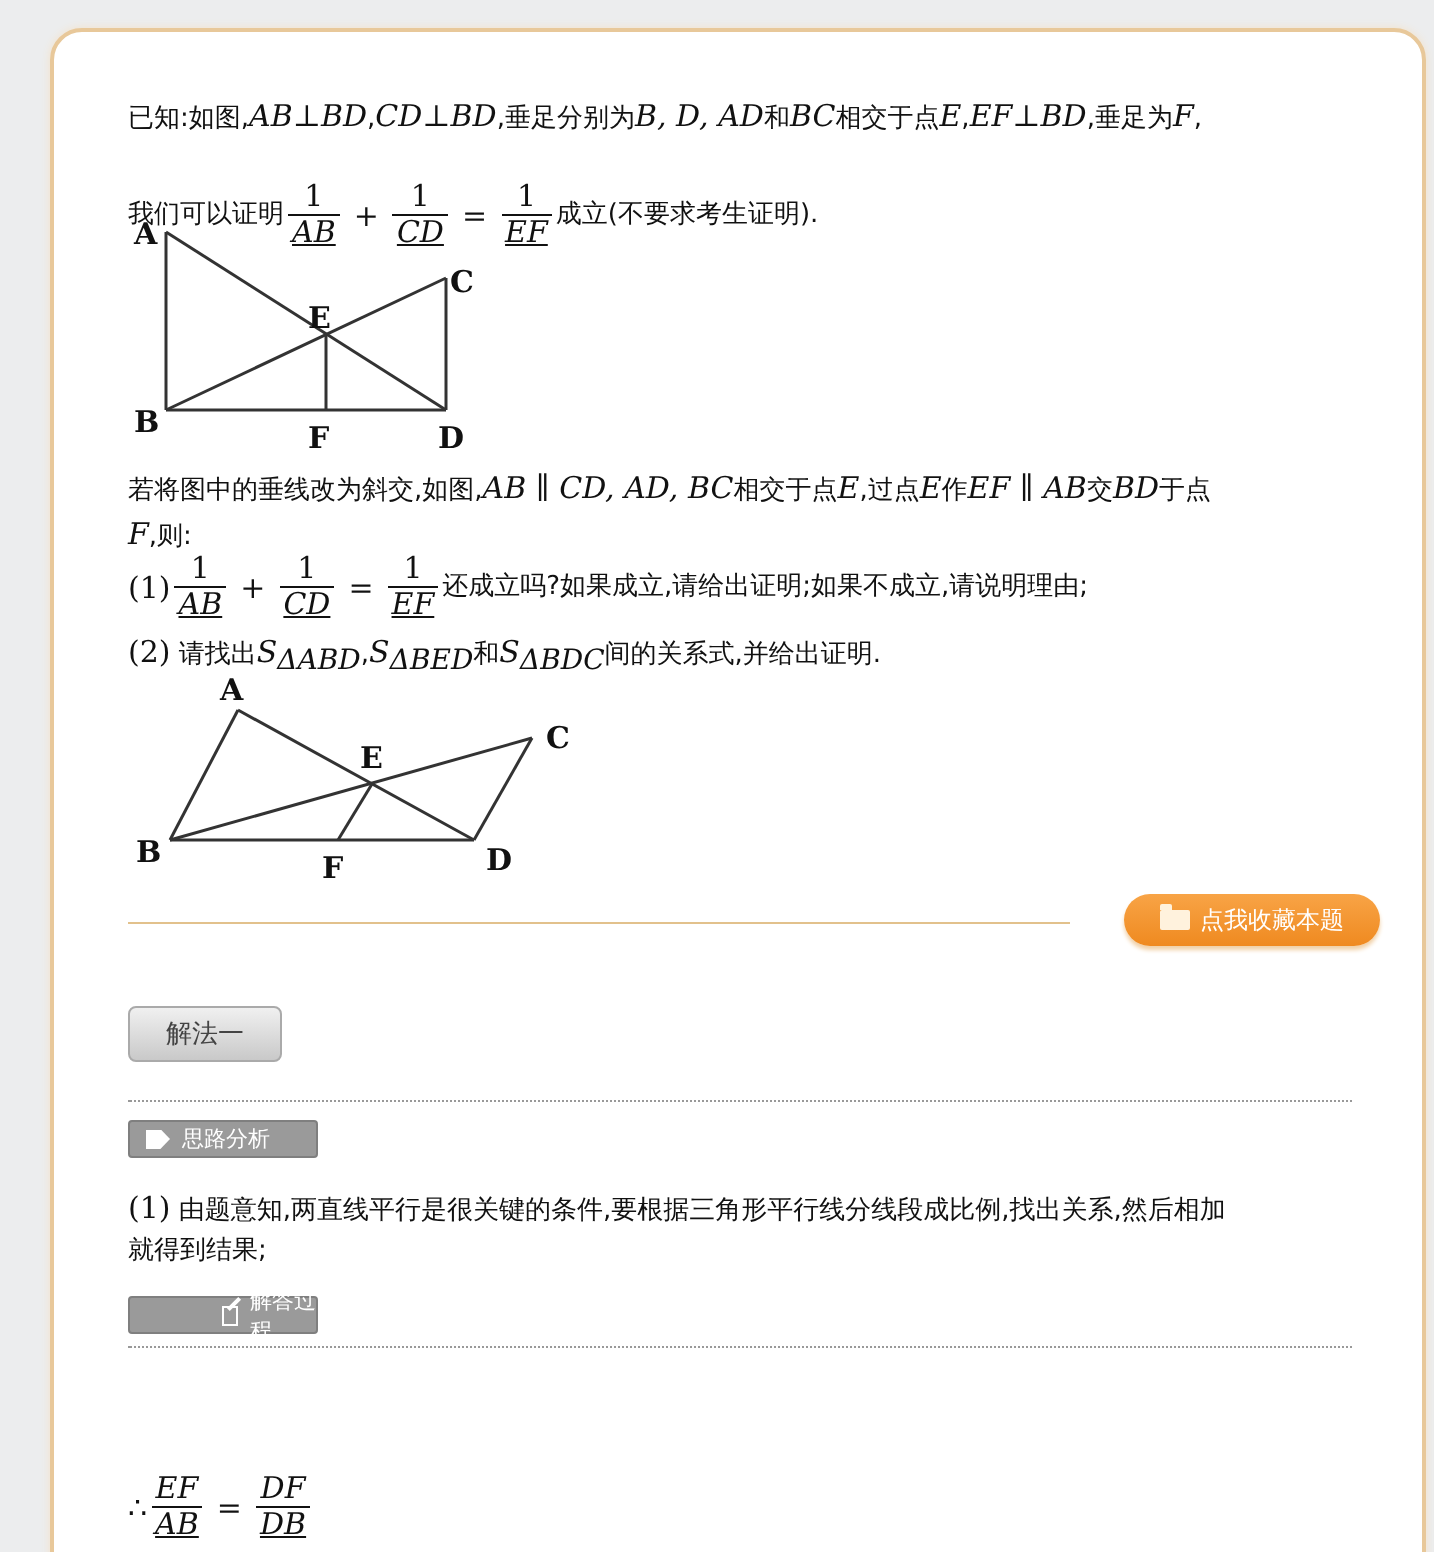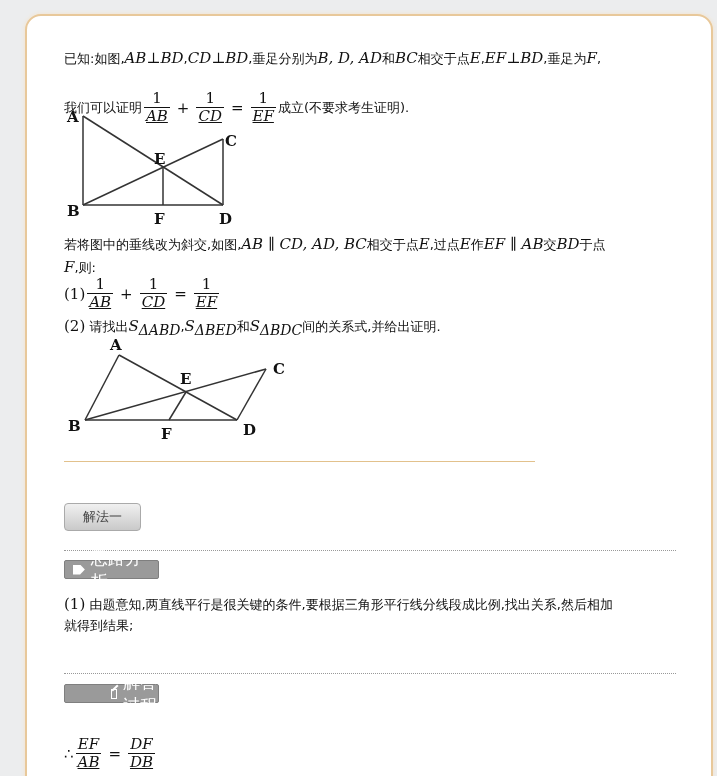--- a/index.html
+++ b/index.html
@@ -43,21 +43,21 @@
       width: 75px; height: 26px; border-radius: 4px;
       background: linear-gradient(#f0f0f0, #c9c9c9);
       border: 1px solid #aaa;
       color: #444; font-size: 13px; display: flex; align-items: center; justify-content: center;
       cursor: pointer;
     }
     .dotted { position: absolute; left: 37px; width: 612px; height: 0; border-top: 1px dotted #999; }
     .tag {
       position: absolute; left: 37px; height: 19px; width: 95px;
       background: #9a9a9a; border: 1px solid #7f7f7f; border-radius: 2px;
-      color: #fff; font-size: 17px; display: flex; align-items: center; gap: 6px; padding-left: 8px; box-sizing: border-box; font-family: Liberation Mono, monospace;
+      color: #fff; font-size: 11px; display: flex; align-items: center; gap: 6px; padding-left: 8px; box-sizing: border-box; font-family: Liberation Mono, monospace;
     }
     .tag-icon { width: 12px; height: 10px; background: #fff; clip-path: polygon(0 0, 60% 0, 100% 50%, 60% 100%, 0 100%); }
     .edit-icon { width: 10px; height: 10px; border: 1.5px solid #fff; position: relative; box-sizing: border-box; }
     .edit-icon::after { content: ""; position: absolute; right: -3px; top: -3px; width: 8px; height: 2px; background: #fff; transform: rotate(-45deg); }
     .par { font-family: "DejaVu Serif", "Liberation Serif", serif; font-size: 15px; }
     .sub { font-size: 14px; }
   </style>
 </head>
 <body>
 
@@ -123,20 +123,21 @@
       <span class="op">+</span>
       <span class="frac">
           <span class="num">1</span>
           <span class="den">CD</span>
         </span>
       <span class="op">=</span>
       <span class="frac">
           <span class="num">1</span>
           <span class="den">EF</span>
         </span>
+      <span>还成立吗?如果成立,请给出证明;如果不成立,请说明理由;</span>
     </div>
 
     <div class="p" style="position:absolute; top:300px; left:0; white-space:nowrap;">
       <span class="par">(2)</span>
       <span>请找出</span><span class="m">S</span><sub class="m sub">ΔABD</sub><span>,</span><span class="m">S</span><sub class="m sub">ΔBED</sub><span>和</span><span class="m">S</span><sub class="m sub">ΔBDC</sub><span>间的关系式,并给出证明.</span>
     </div>
 
     <svg class="diagram" style="left:-10px; top:320px;" width="250" height="110" viewBox="0 0 250 110">
       <g stroke="#333" stroke-width="1.5" fill="none">
         <line x1="31" y1="84" x2="65" y2="19"></line>
@@ -152,20 +153,24 @@
         <text x="219" y="38">C</text>
         <text x="189" y="99">D</text>
         <text x="126" y="48">E</text>
         <text x="107" y="103">F</text>
       </g>
     </svg>
   </div>
 
   <div class="orange-line"></div>
 
+  <div class="fav-btn">
+    <span class="folder-icon"></span>
+    <span>点我收藏本题</span>
+  </div>
 
   <div class="method-btn">
     <span>解法一</span>
   </div>
 
   <div class="dotted" style="top:534px;"></div>
 
   <div class="tag" style="top:544px;">
     <span class="tag-icon"></span>
     <span>思路分析</span>
@@ -174,21 +179,21 @@
   <div class="p" style="position:absolute; top:578px; left:37px; white-space:nowrap;text-align:right;">
     <span class="par">(1)</span>
     <span>由题意知,两直线平行是很关键的条件,要根据三角形平行线分线段成比例,找出关系,然后相加</span>
   </div>
   <div class="p" style="position:absolute; top:600px; left:37px; white-space:nowrap;">
     <span>就得到结果;</span>
   </div>
 
   <div class="dotted" style="top:657px;"></div>
 
-  <div class="tag" style="top:668px;padding-left:46px;">
+  <div class="tag" style="top:632px;padding-left:46px;">
     <span class="edit-icon"></span>
     <span>解答过程</span>
   </div>
 
 
   <div class="p" style="position:absolute; top:720px; left:37px; white-space:nowrap; display:flex; align-items:center;">
     <span class="mr">∴</span>
     <span class="frac">
         <span class="num m">EF</span>
         <span class="den">AB</span>

